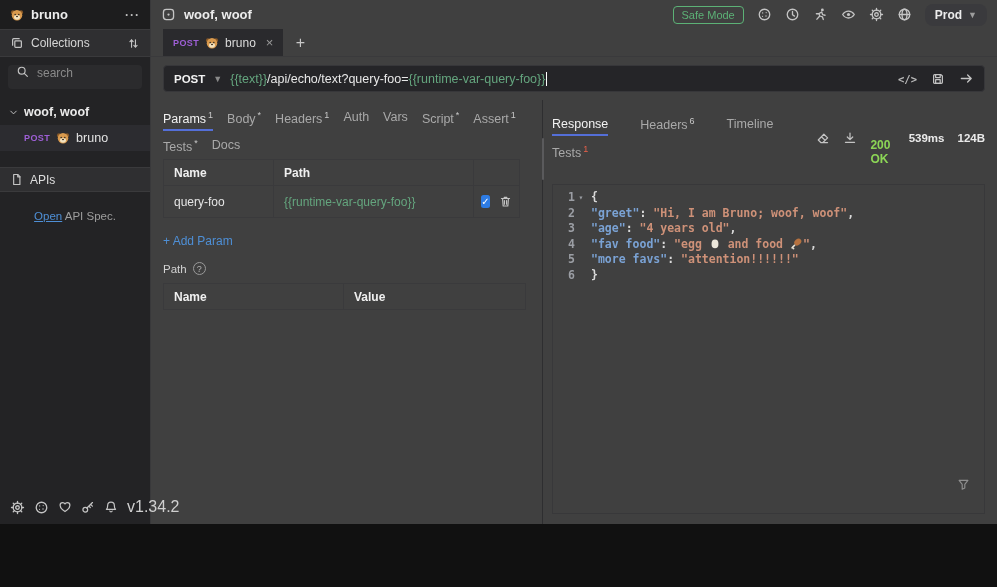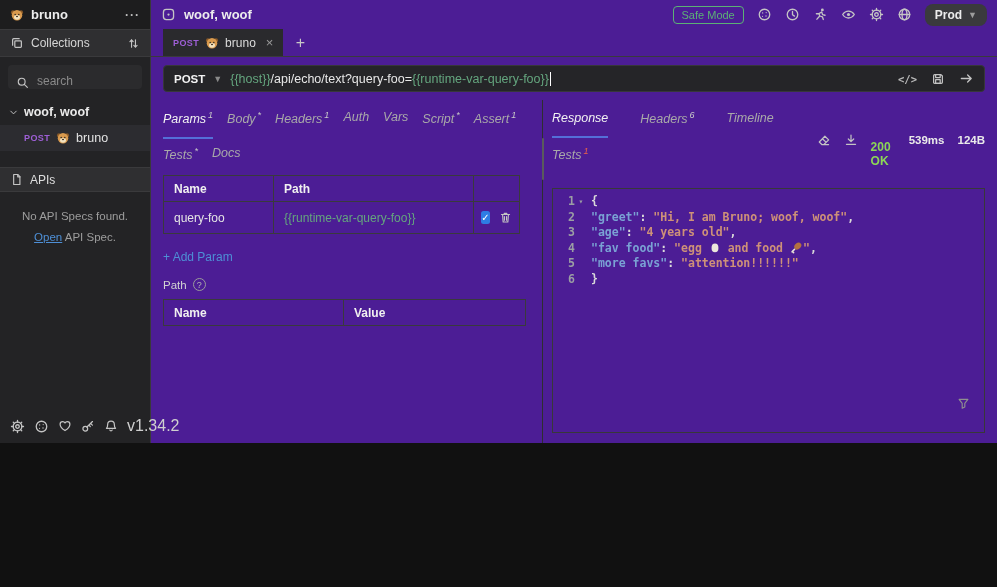--- a/index.html
+++ b/index.html
@@ -1,33 +1,33 @@
 <!DOCTYPE html>
 <html><head>
 <meta charset="utf-8">
 <style>
   html,body{margin:0;padding:0;background:#111;}
   *{box-sizing:border-box;}
   .app{
-    width:997px;height:443px;display:flex;overflow:hidden;
-    background:#4c1d95;color:#d0d0d0;
+    width:997px;height:524px;display:flex;overflow:hidden;
+    background:#404040;color:#d0d0d0;
     font-family:"Liberation Sans",sans-serif;font-size:12px;
     position:relative;
   }
   .ic svg{display:block;}
   .ic{display:inline-flex;align-items:center;justify-content:center;color:#c4c4c4;}
 
   
   .sidebar{width:151px;flex:0 0 151px;background:#232325;border-right:1px solid #39393b;display:flex;flex-direction:column;}
   .sb-header{height:29px;display:flex;align-items:center;gap:7px;padding:0 10px;background:#1d1d1e;}
   .sb-title{font-weight:bold;font-size:13px;color:#ededed;}
   .sb-menu{margin-left:auto;color:#bdbdbd;font-weight:bold;letter-spacing:1px;font-size:12px;cursor:default;}
   .sb-collections{height:28px;display:flex;align-items:center;gap:7px;padding:0 10px;background:#2f2f31;border-top:1px solid #3a3a3c;border-bottom:1px solid #3a3a3c;color:#d6d6d6;}
   .sb-collections .sort{margin-left:auto;}
-  .sb-search{margin:8px 8px 6px;height:24px;background:#2b2b2d;border-radius:4px;display:flex;align-items:flex-end;gap:6px;padding:0 8px;}
+  .sb-search{margin:8px 8px 6px;height:24px;background:#2b2b2d;border-radius:4px;display:flex;align-items:flex-start;gap:6px;padding:0 8px;}
   .sb-search input{background:transparent;border:0;outline:0;color:#cfcfcf;font:12px "Liberation Sans",sans-serif;width:100%;}
   .sb-search input::placeholder{color:#8a8a8a;}
   .coll-row{display:flex;align-items:center;gap:5px;padding:6px 8px;font-weight:bold;font-size:12.5px;color:#eaeaea;margin-top:4px;}
   .req-row{display:flex;align-items:center;gap:6px;padding:6px 8px 6px 24px;background:#2c2c30;}
   .method{font-weight:bold;font-size:9px;letter-spacing:.4px;color:var(--post);}
   .req-name{color:#e2e2e2;font-size:12.5px;}
   .apis-header{margin-top:16px;height:25px;display:flex;align-items:center;gap:7px;padding:0 10px;background:#2f2f31;border-top:1px solid #3a3a3c;border-bottom:1px solid #3a3a3c;color:#dedede;}
   .apis-empty{text-align:center;color:#9d9d9d;font-size:11.5px;margin-top:14px;line-height:1.8;}
   .apis-empty a{color:var(--link);text-decoration:underline;cursor:pointer;}
   .sb-footer{margin-top:auto;display:flex;align-items:center;gap:9px;padding:8px 10px;}
@@ -57,21 +57,21 @@
   .code-glyph{font-size:10.5px;font-weight:bold;color:#b9b9b9;font-family:"DejaVu Sans Mono",monospace;}
 
   .content{flex:1;display:flex;min-height:0;}
   .req-pane{width:389px;flex:0 0 389px;padding:10px 0 0 12px;display:flex;flex-direction:column;}
   .divider{width:5px;flex:0 0 5px;display:flex;justify-content:center;position:relative;}
   .divider .line{width:1px;background:#2e2e30;height:100%;}
   .divider .pill{position:absolute;top:38px;width:2px;height:42px;background:#5a5a5c;border-radius:2px;}
   .res-pane{flex:1;min-width:0;padding:10px 12px 10px 7px;display:flex;flex-direction:column;}
 
   .ptabs{display:flex;flex-wrap:wrap;column-gap:14px;row-gap:7px;width:372px;color:#a9a9a9;font-size:12.5px;}
-  .ptab{padding-bottom:13px;position:relative;cursor:pointer;white-space:nowrap;font-style:italic;}
+  .ptab{padding-bottom:5px;position:relative;cursor:pointer;white-space:nowrap;}
   .ptab.active{color:#f2f2f2;}
   .ptab.active::after{content:"";position:absolute;left:0;right:0;bottom:0;height:2px;background:var(--accent);}
   .ptab sup{font-size:9px;color:#c8c8c8;margin-left:2px;}
   .ptab sup.red{color:var(--supred);}
 
   .section-label{color:#c3c3c3;font-size:11.5px;margin:14px 0 7px;}
   table.params{border-collapse:collapse;font-size:12px;table-layout:fixed;}
   table.params th,table.params td{border:1px solid #3a3a3c;padding:5px 10px;text-align:left;color:#e5e5e5;height:26px;}
   table.params th{font-weight:bold;color:#f0f0f0;}
   table.params td{height:32px;}
@@ -170,21 +170,20 @@
     <div class="apis-header">
       <span class="ic">
           <svg width="13" height="13" viewBox="0 0 16 16" fill="none" stroke="currentColor" stroke-width="1.4" stroke-linecap="round" stroke-linejoin="round">
             <path d="M4.5 1.8h5l2.7 2.7v9.7h-7.7z"></path>
             <path d="M9.5 1.8v2.9h2.9"></path>
           </svg>
         </span>
       <span>APIs</span>
     </div>
     <div class="apis-empty">
-      <div>No API Specs found.</div>
       <div><a>Open</a><span> API Spec.</span></div>
     </div>
     <div class="sb-footer">
       <span id="footer-icons" style="display:flex;gap:9px;">
           <span class="ic">
             <svg width="15" height="15" viewBox="0 0 16 16" fill="none" stroke="currentColor" stroke-width="1.4" stroke-linecap="round" stroke-linejoin="round">
               <circle cx="8" cy="8" r="1.9"></circle>
               <circle cx="8" cy="8" r="4.6"></circle>
               <path d="M8 1.6v1.8M8 12.6v1.8M1.6 8h1.8M12.6 8h1.8M3.5 3.5l1.3 1.3M11.2 11.2l1.3 1.3M12.5 3.5l-1.3 1.3M4.8 11.2l-1.3 1.3"></path>
             </svg>
@@ -298,21 +297,21 @@
           </span>
         <span>bruno</span>
         <span class="tab-close">×</span>
       </div>
       <div class="newtab">+</div>
     </div>
 
     <div class="urlbar">
       <span class="url-method">POST</span>
       <span class="url-caret">▼</span>
-      <span class="url-text" id="url-text"><span class="var">{{host}}</span><span>/api/echo/text?query-foo=</span><span class="var">{{runtime-var-query-foo}}</span><span class="cursor"></span></span>
+      <span class="url-text" id="url-text"><span class="var">{{text}}</span><span>/api/echo/text?query-foo=</span><span class="var">{{runtime-var-query-foo}}</span><span class="cursor"></span></span>
       <span class="url-actions">
         <span class="code-glyph">&lt;/&gt;</span>
         <span class="ic">
             <svg width="14" height="14" viewBox="0 0 16 16" fill="none" stroke="currentColor" stroke-width="1.4" stroke-linecap="round" stroke-linejoin="round">
               <path d="M3 4.2C3 3.5 3.5 3 4.2 3h7.2L13 4.6v7.2c0 .7-.5 1.2-1.2 1.2H4.2C3.5 13 3 12.5 3 11.8z"></path>
               <path d="M5.3 3v3.3h5.2V3"></path>
               <rect x="5.3" y="8.8" width="5.2" height="4.2"></rect>
             </svg>
           </span>
         <span class="ic">

